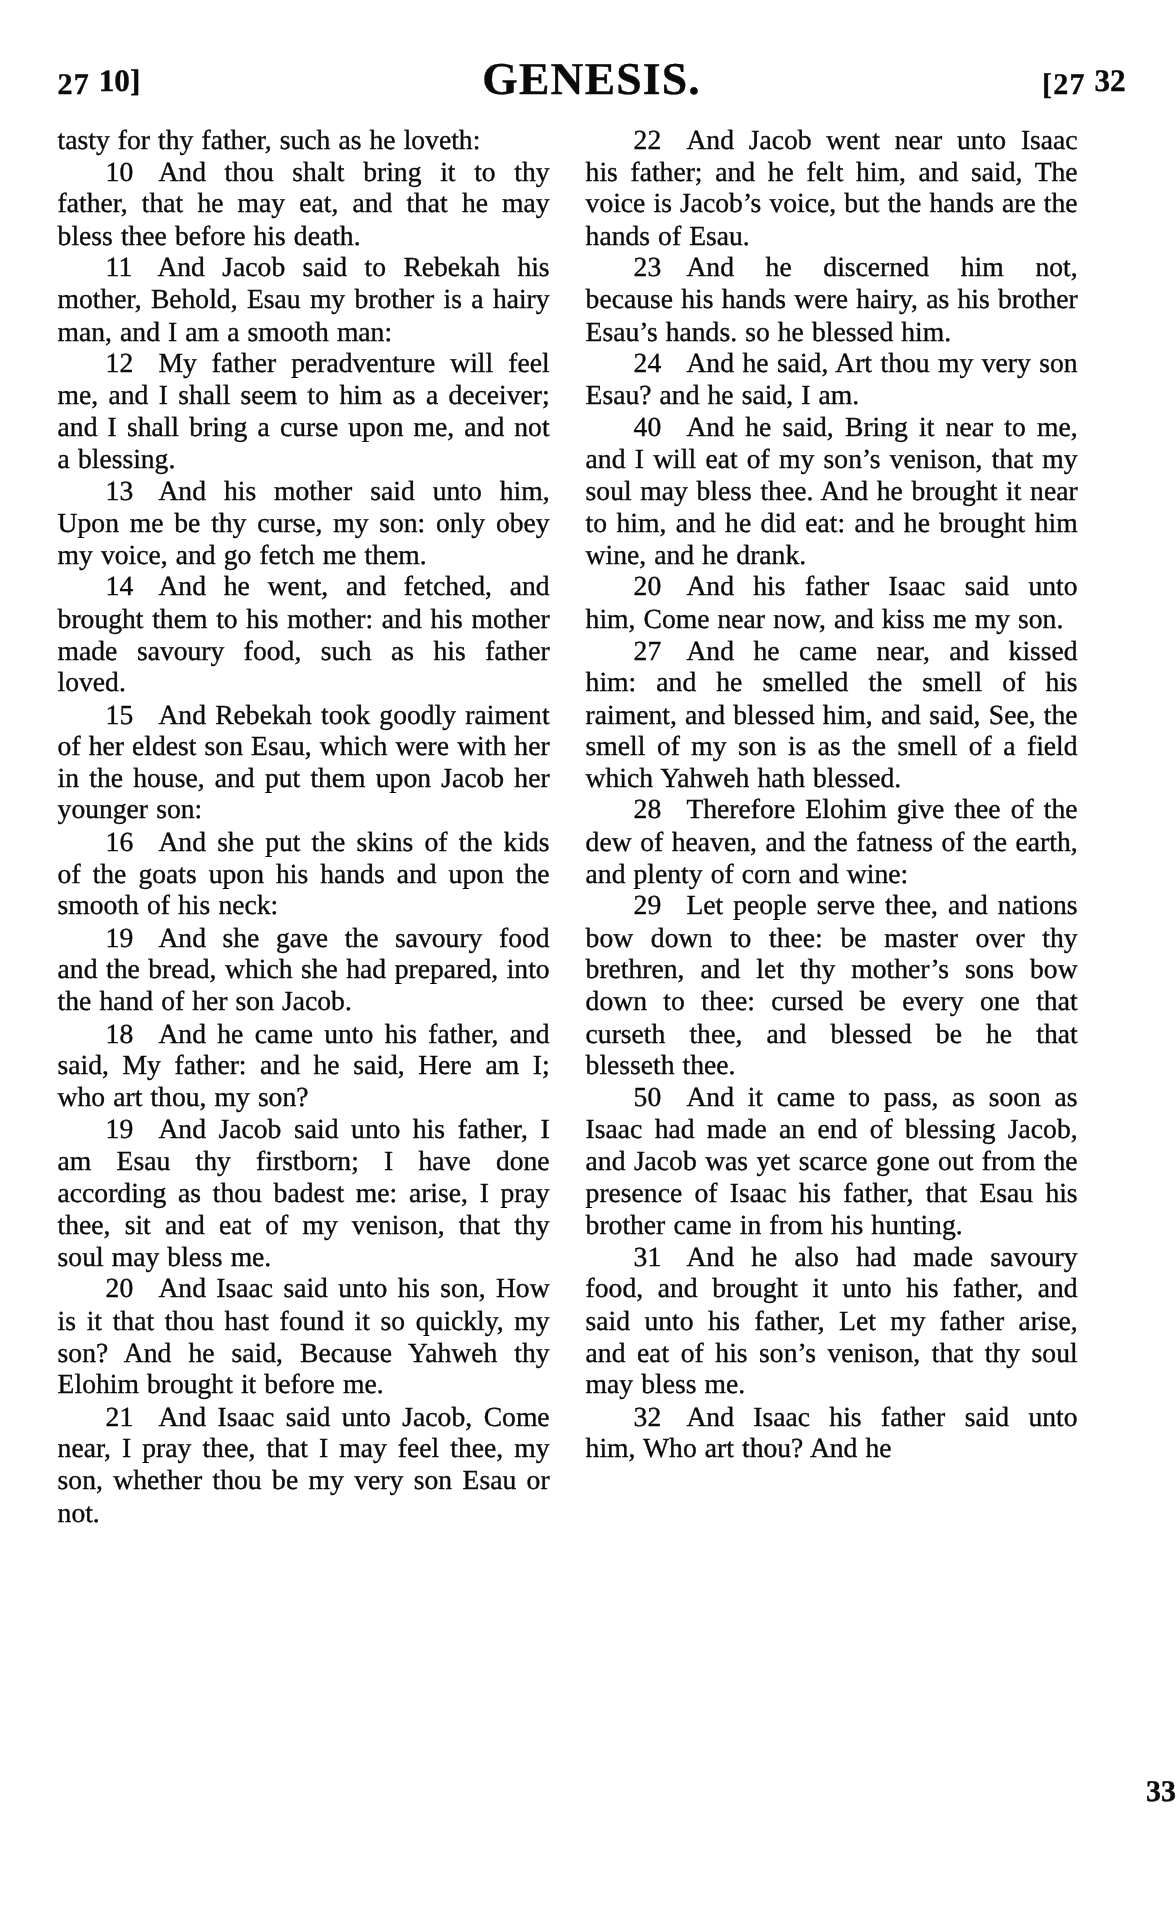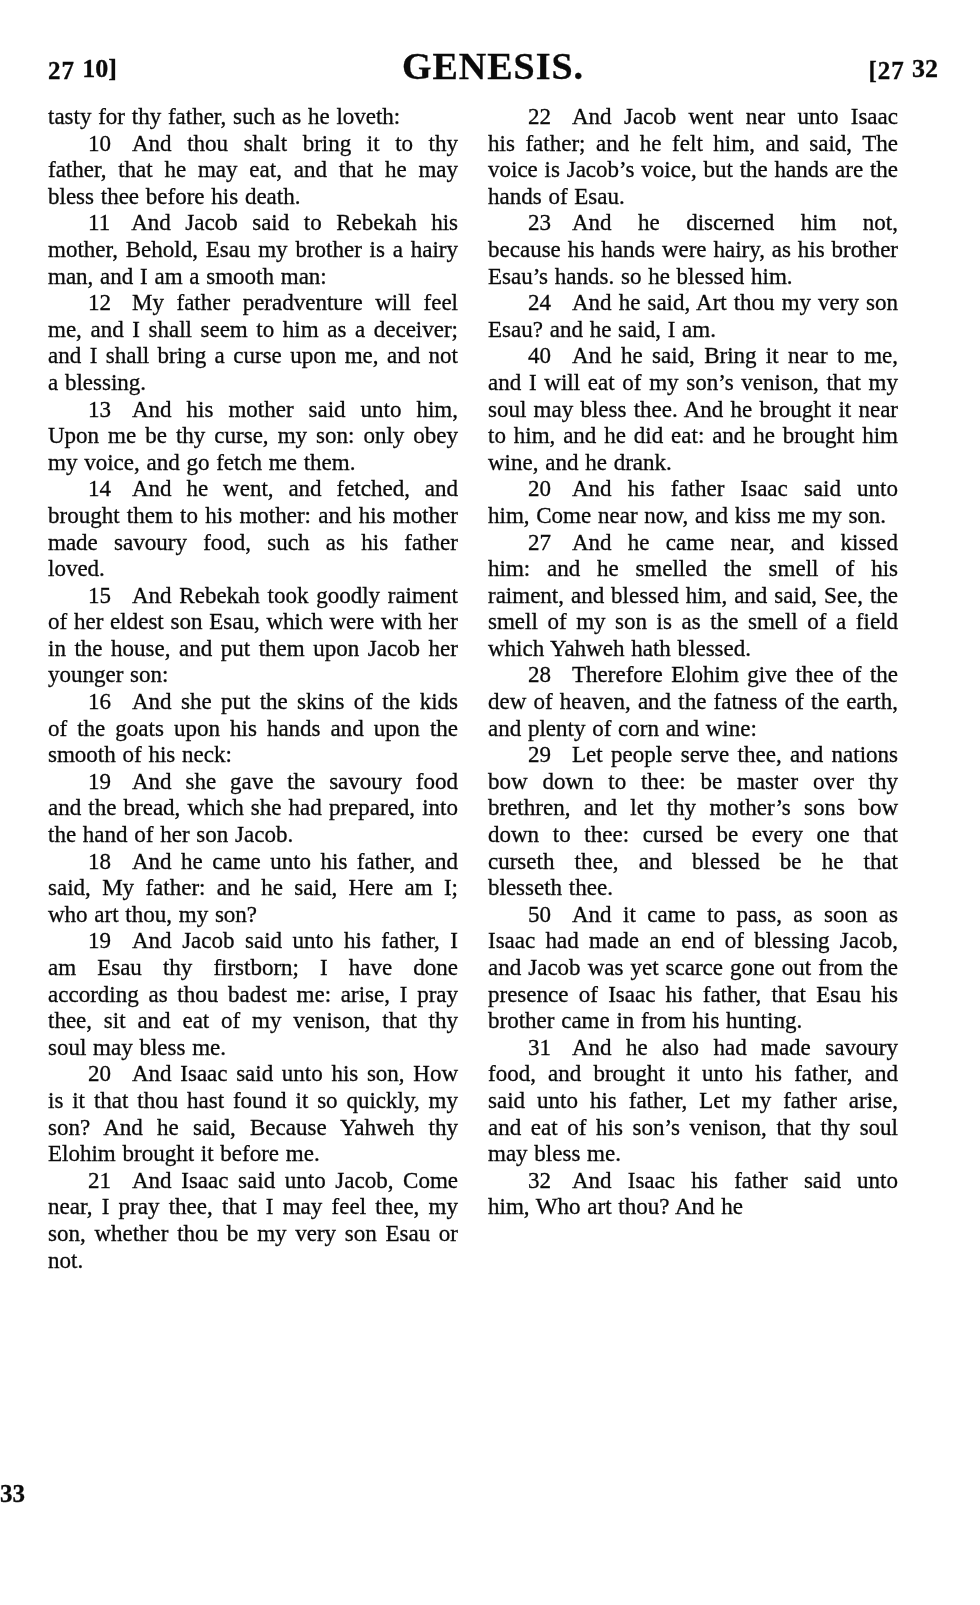--- a/index.html
+++ b/index.html
@@ -40,21 +40,21 @@
     word-spacing: 1px;
   }
   p.verse.no-indent { text-indent: 0; }
   .vnum { margin-right: 21px; }
   
   .page-number {
     position: absolute;
     top: 1480px;
     left: 0;
     width: 100%;
-    text-align: left;
+    text-align: right;
     font-size: 25px;
     font-weight: bold;
     -webkit-text-stroke: 0.3px #0b0b0b;
   }
 </style>
 </head>
 <body>
 
 <div class="page">
 

